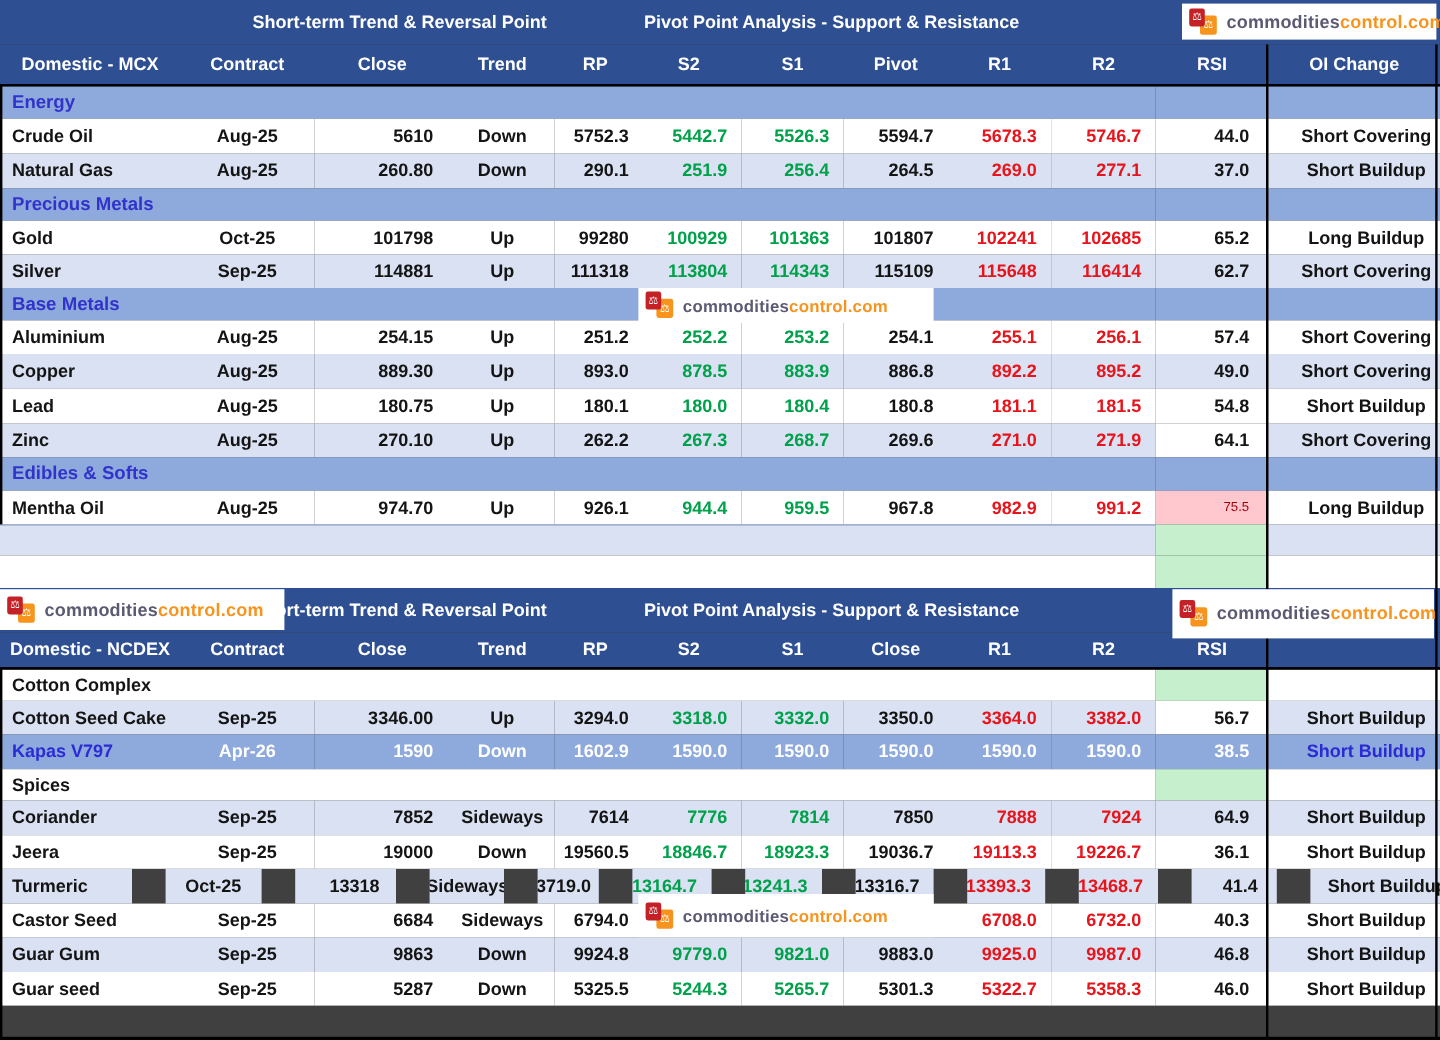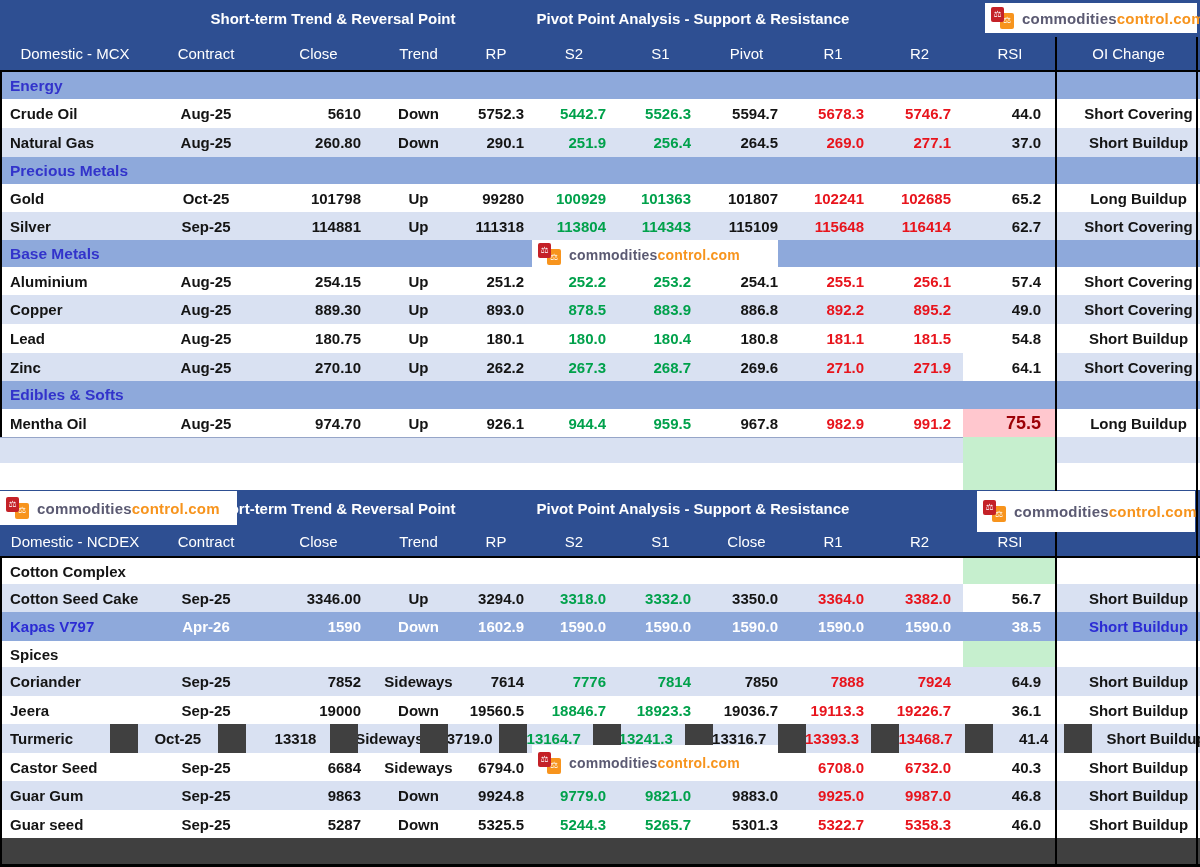--- a/index.html
+++ b/index.html
@@ -10,21 +10,21 @@
   .banner{position:absolute;left:0;width:1200px;height:37px;background:#2e4f92;}
   #mcx-banner{top:0;} #ncdex-banner{top:490px;}
   .bt{position:absolute;top:0;height:37px;line-height:37px;color:#fff;font-size:15px;
       font-weight:600;text-align:center;}
   .bt.bleft{left:160px;width:346px;} .bt.bright{left:520px;width:346px;}
 
   
   .colhead{position:absolute;left:0;width:1200px;background:#2e4f92;display:flex;
            border-bottom:2px solid #000;box-sizing:border-box;}
   #mcx-colhead{top:37px;height:35px;} #ncdex-colhead{top:527px;height:31px;}
-  .colhead .cell{color:#fff;font-weight:400;font-size:15px;justify-content:center;padding:0;}
+  .colhead .cell{color:#fff;font-weight:700;font-size:15px;justify-content:center;padding:0;}
 
   
   .tbody{position:absolute;left:0;width:1200px;}
   #mcx-body{top:72px;} #ncdex-body{top:558px;}
   .trow{display:flex;width:1200px;}
   .cell{display:flex;align-items:center;font-size:15px;font-weight:700;color:#141414;
         box-sizing:border-box;overflow:hidden;white-space:nowrap;}
   .c0{width:150px;justify-content:flex-start;padding-left:10px;}
   .c1{width:112px;justify-content:center;}
   .c2{width:113px;justify-content:flex-end;padding-right:14px;}
@@ -35,21 +35,21 @@
   .c7{width:87px;justify-content:flex-end;padding-right:12px;}
   .c8{width:86px;justify-content:flex-end;padding-right:12px;}
   .c9{width:87px;justify-content:flex-end;padding-right:12px;}
   .c10{width:94px;justify-content:flex-end;padding-right:16px;}
   .c11{width:143px;justify-content:center;padding-left:20px;}
   .cMain{width:963px;justify-content:flex-start;padding-left:10px;}
 
   .bg-w{background:#ffffff;} .bg-l{background:#d9e1f2;} .bg-b{background:#8ea9db;}
   .tg{color:#00a14b;} .trd{color:#e8141c;} .tw{color:#fff;} .tblue{color:#2b2bd4;}
   .glabel{color:#3233cb;font-size:15.5px;} .glabel-plain{color:#141414;font-size:15px;}
-  .rsi-pink{background:#ffc7ce !important;color:#9c0006;font-weight:700;font-size:18px;}
+  .rsi-pink{background:#ffc7ce !important;color:#9c0006;font-weight:400;font-size:11px;}
   .rsi-green{background:#c6efce !important;}
   .rsi-white{background:#ffffff !important;}
 
   
   .vline,.hline{position:absolute;background:#000;z-index:3;}
 
   
   .logo{position:absolute;background:#fff;display:flex;align-items:center;z-index:6;}
   .lgicon{position:relative;width:27px;height:23px;margin:0 4px 0 6px;flex:none;}
   .sq{position:absolute;display:flex;align-items:center;justify-content:center;color:#fff;

